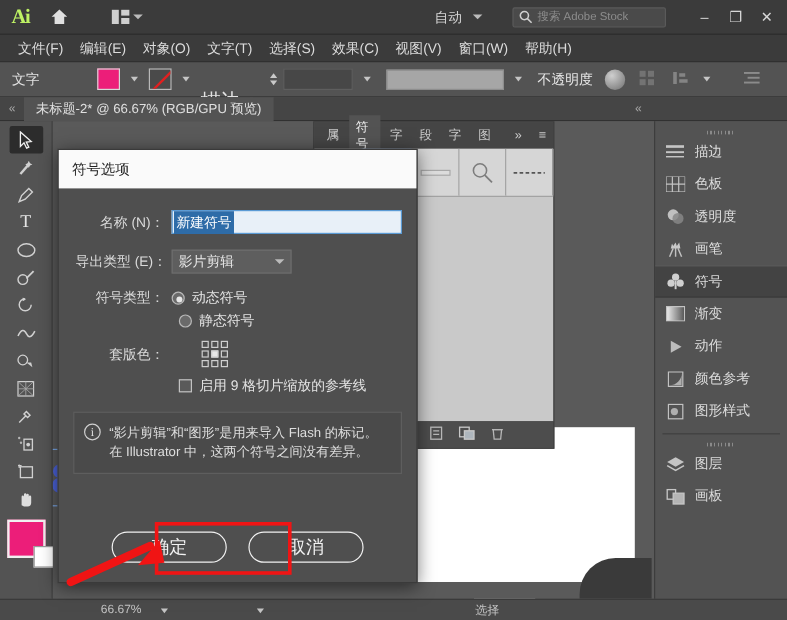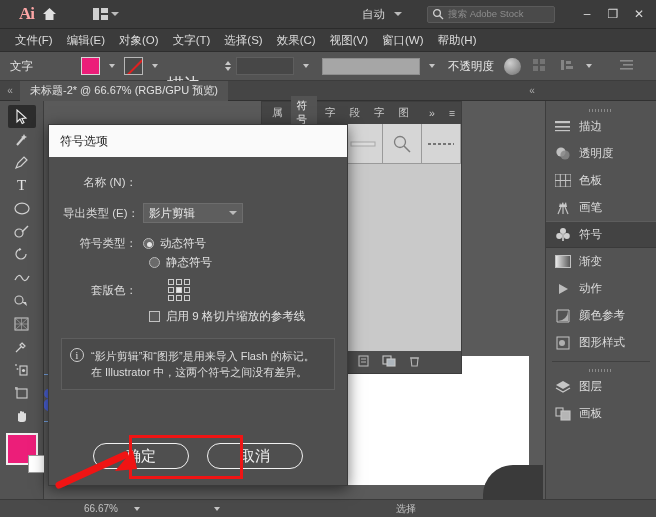--- a/index.html
+++ b/index.html
@@ -13,24 +13,24 @@
     position: relative;
   }
   
   .topbar {
     height: 29px; background: #3b3b3b;
     display: flex; align-items: center;
     border-bottom: 1px solid #2b2b2b;
     position: relative;
   }
   .ai-logo {
-    width: 34px; text-align: right;
+    width: 34px; text-align: center;
     font-family: "Liberation Serif", serif;
     font-size: 17px; font-weight: bold;
-    color: #fca5a5; letter-spacing: -1px;
+    color: #bef264; letter-spacing: -1px;
   }
   .home-icon { width: 30px; display: flex; justify-content: center; align-items: center; }
   .arrange-icon { width: 40px; display: flex; justify-content: center; align-items: center; gap: 3px; margin-left: 22px;}
   .caret { width: 0; height: 0; border-left: 4px solid transparent; border-right: 4px solid transparent; border-top: 4px solid #bbb; }
   .auto-box { position: absolute; left: 362px; display: flex; align-items: center; gap: 9px; }
   .auto-label { font-size: 11.5px; color: #d4d4d4; }
   .search-box {
     position: absolute; left: 427px;
     width: 128px; height: 17px; background: #4a4a4a;
     border: 1px solid #5a5a5a; border-radius: 2px;
@@ -483,38 +483,38 @@
             <rect x="0" y="1" width="15" height="2.2" fill="#d2d2d2"></rect>
             <rect x="0" y="6" width="15" height="1.6" fill="#d2d2d2"></rect>
             <rect x="0" y="10" width="15" height="1.2" fill="#d2d2d2"></rect>
           </svg>
       </span>
       <span>描边</span>
     </div>
 
     <div class="dock-item">
       <span class="dock-ico">
-        <svg width="16" height="15" viewBox="0 0 16 15">
-            <circle cx="6" cy="6" r="4.6" fill="#cccccc"></circle>
-            <circle cx="10" cy="9" r="4.6" fill="#8d8d8d" opacity=".85"></circle>
-          </svg>
-      </span>
-      <span>透明度</span>
-    </div>
-
-    <div class="dock-item">
-      <span class="dock-ico">
         <svg width="16" height="13" viewBox="0 0 16 13">
             <rect x="0" y="0" width="16" height="13" fill="none" stroke="#cfcfcf" stroke-width="1"></rect>
             <line x1="5.3" y1="0" x2="5.3" y2="13" stroke="#cfcfcf"></line>
             <line x1="10.6" y1="0" x2="10.6" y2="13" stroke="#cfcfcf"></line>
             <line x1="0" y1="6.5" x2="16" y2="6.5" stroke="#cfcfcf"></line>
           </svg>
       </span>
       <span>色板</span>
+    </div>
+
+    <div class="dock-item">
+      <span class="dock-ico">
+        <svg width="16" height="15" viewBox="0 0 16 15">
+            <circle cx="6" cy="6" r="4.6" fill="#cccccc"></circle>
+            <circle cx="10" cy="9" r="4.6" fill="#8d8d8d" opacity=".85"></circle>
+          </svg>
+      </span>
+      <span>透明度</span>
     </div>
 
     <div class="dock-item">
       <span class="dock-ico">
         <svg width="16" height="15" viewBox="0 0 16 15">
             <path d="M3 14 L6 7 M8 14 L8 6 M13 14 L10 7" stroke="#cdcdcd" stroke-width="1.2"></path>
             <path d="M4 7 h8 l-1-5 -2 3 -1-3 -2 3 -1-2z" fill="#d6d6d6"></path>
           </svg>
       </span>
       <span>画笔</span>
@@ -610,20 +610,23 @@
   <span class="mini-caret" style="margin-left:70px;"></span>
   <div class="st-sel">选择</div>
 </div>
 
 <div class="dialog">
   <div class="dlg-title">符号选项</div>
   <div class="dlg-body">
 
     <div class="row">
       <div class="row-label">名称 (N)：</div>
+      <div class="name-input">
+        <span class="name-sel">新建符号</span>
+      </div>
     </div>
 
     <div class="row">
       <div class="row-label">导出类型 (E)：</div>
       <div class="select-box">
         <span>影片剪辑</span>
         <span class="caret"></span>
       </div>
     </div>
 

